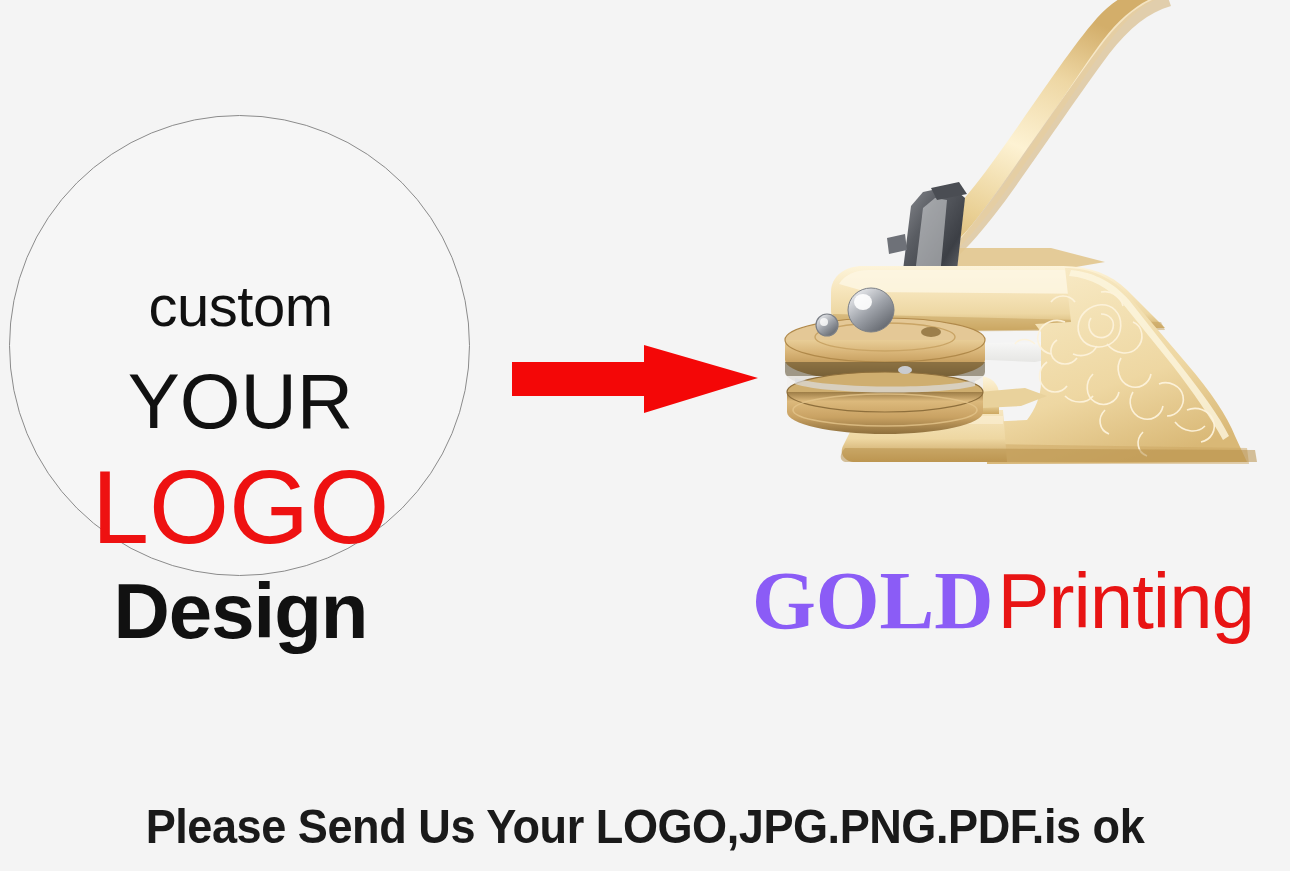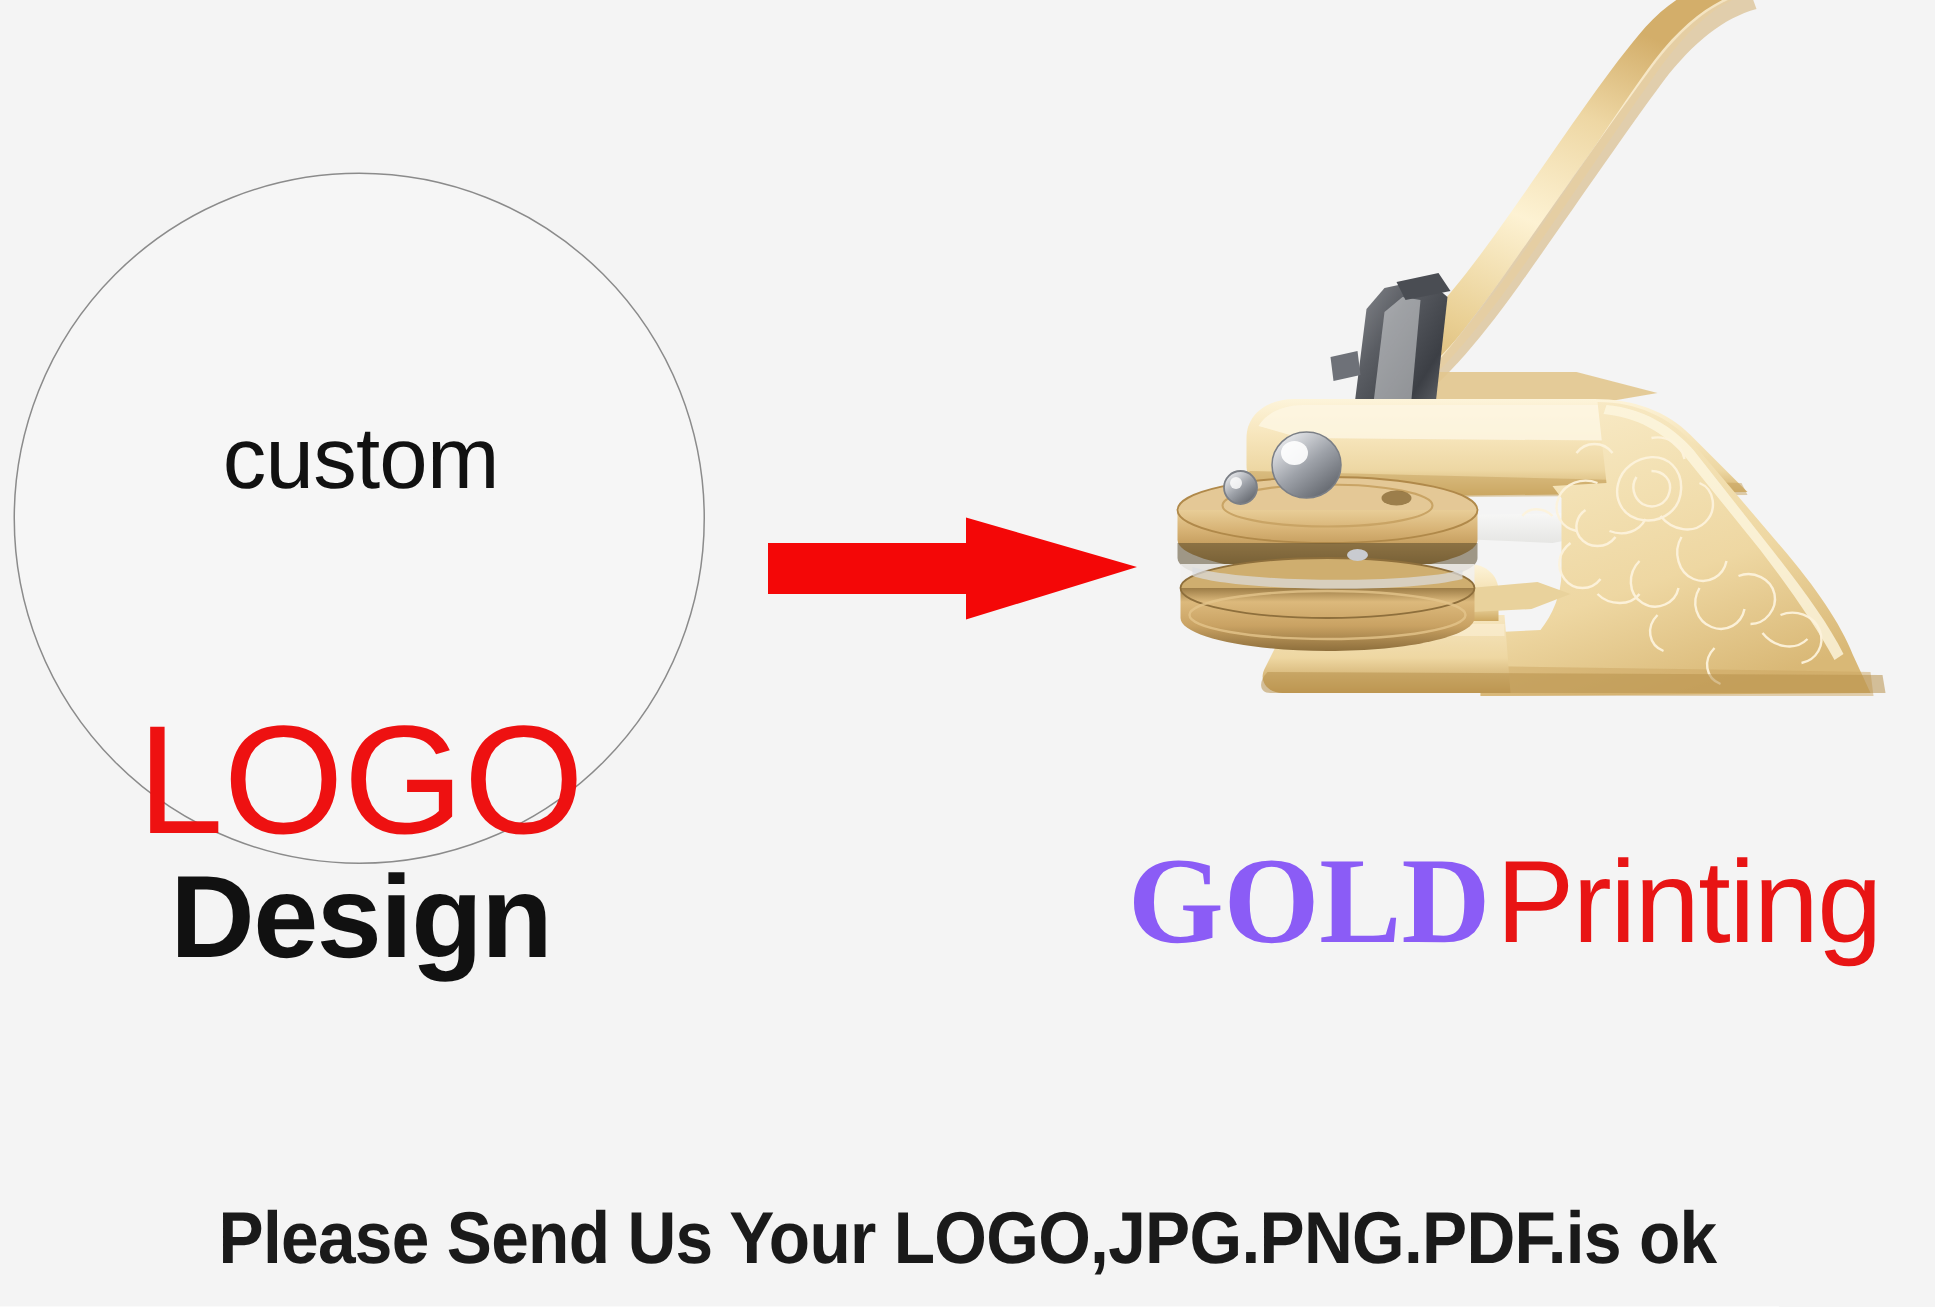--- a/index.html
+++ b/index.html
@@ -46,21 +46,21 @@
     font-weight: 400;
     letter-spacing: -0.5px;
   }
   #line-your {
     top: 246px;
     font-size: 78px;
     font-weight: 400;
     letter-spacing: 0px;
   }
   #line-logo {
-    top: 352px;
+    top: 340px;
     font-size: 103px;
     font-weight: 400;
     letter-spacing: 0px;
     color: #ee1111;
   }
   #line-design {
     top: 456px;
     font-size: 78px;
     font-weight: 700;
     letter-spacing: -1px;
@@ -124,20 +124,21 @@
     line-height: 1;
   }
 </style>
 </head>
 <body>
 
 <div id="stage">
 
   <div id="logo-circle">
     <div class="circle-line" id="line-custom">custom</div>
+    <div class="circle-line" id="line-your">YOUR</div>
     <div class="circle-line" id="line-logo">LOGO</div>
     <div class="circle-line" id="line-design">Design</div>
   </div>
 
   <div id="arrow-wrap">
     <svg width="256" height="78" viewBox="0 0 256 78">
       <polygon points="4,22 136,22 136,5 250,38 136,73 136,56 4,56" fill="#f40707"></polygon>
     </svg>
   </div>
 

